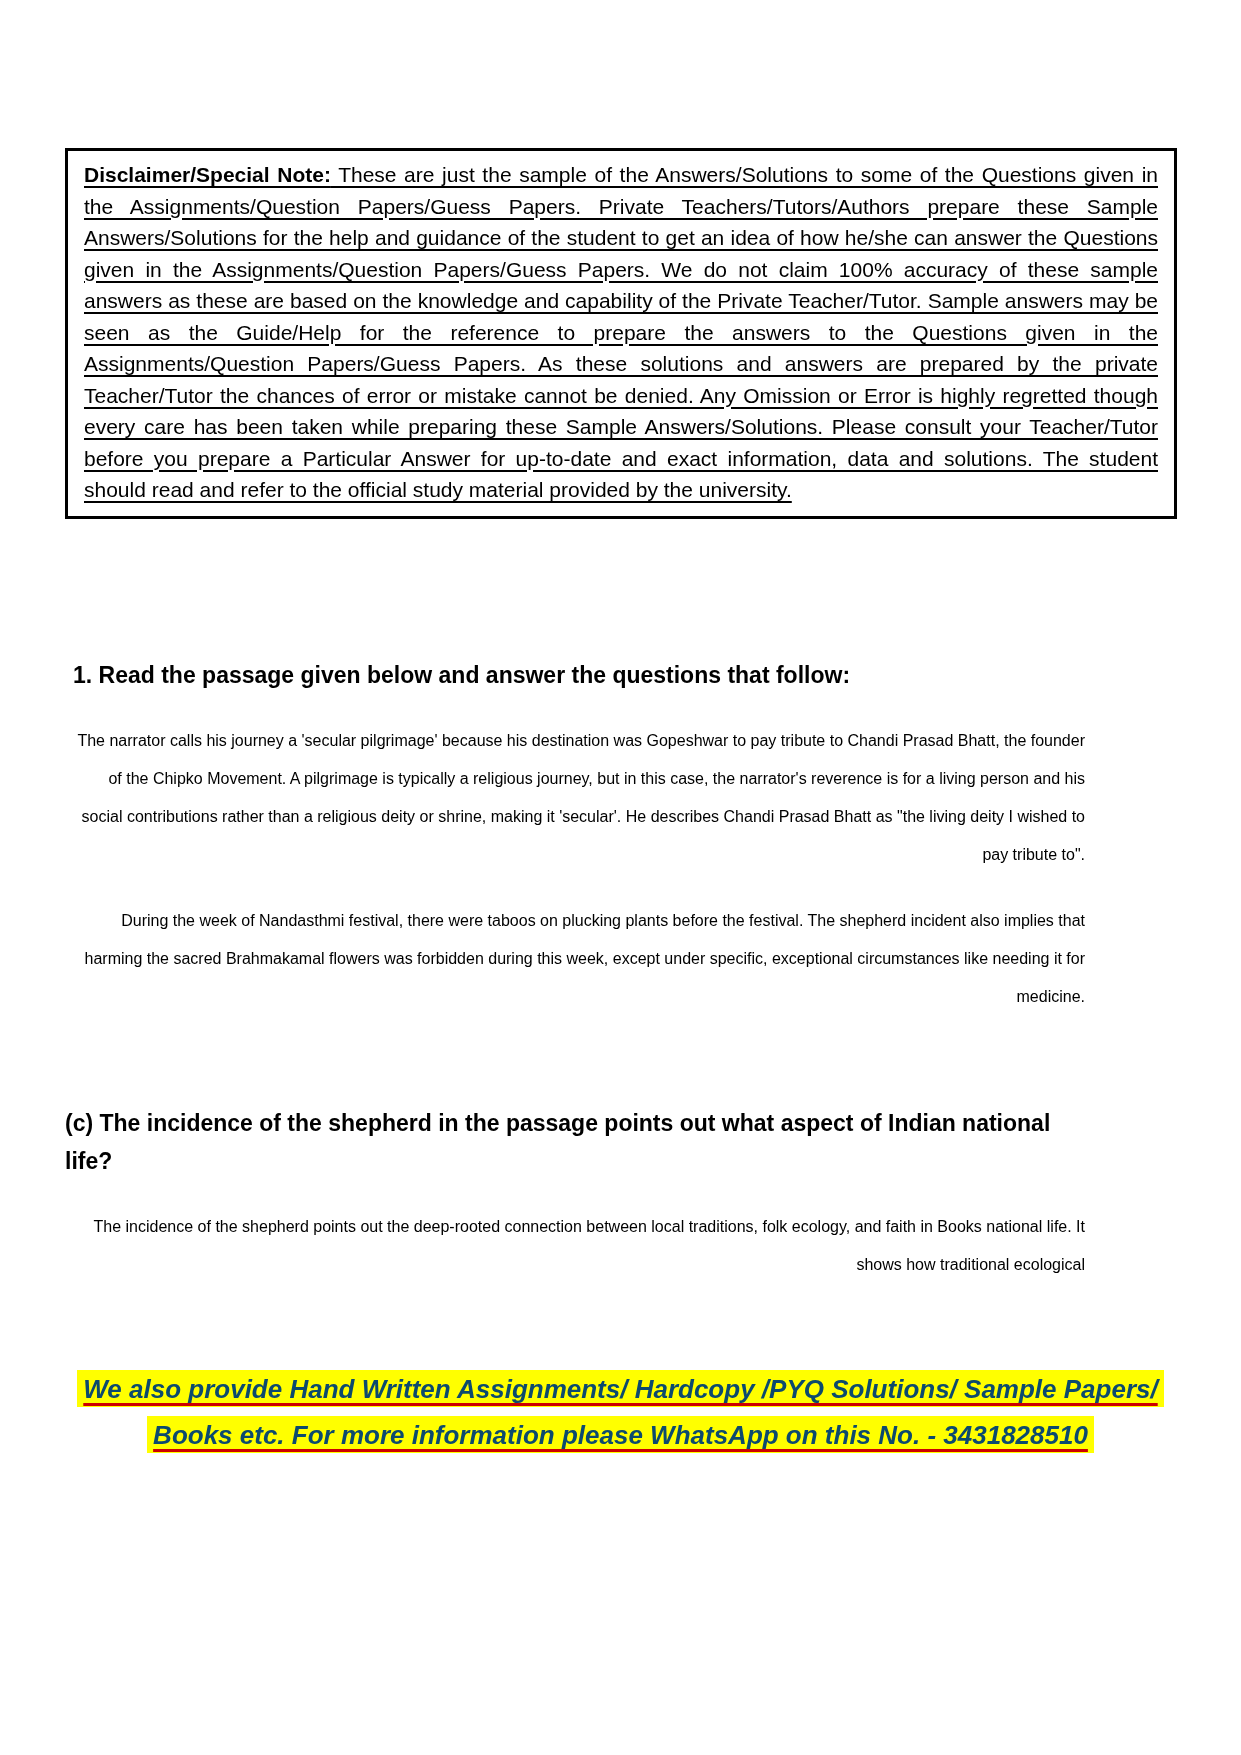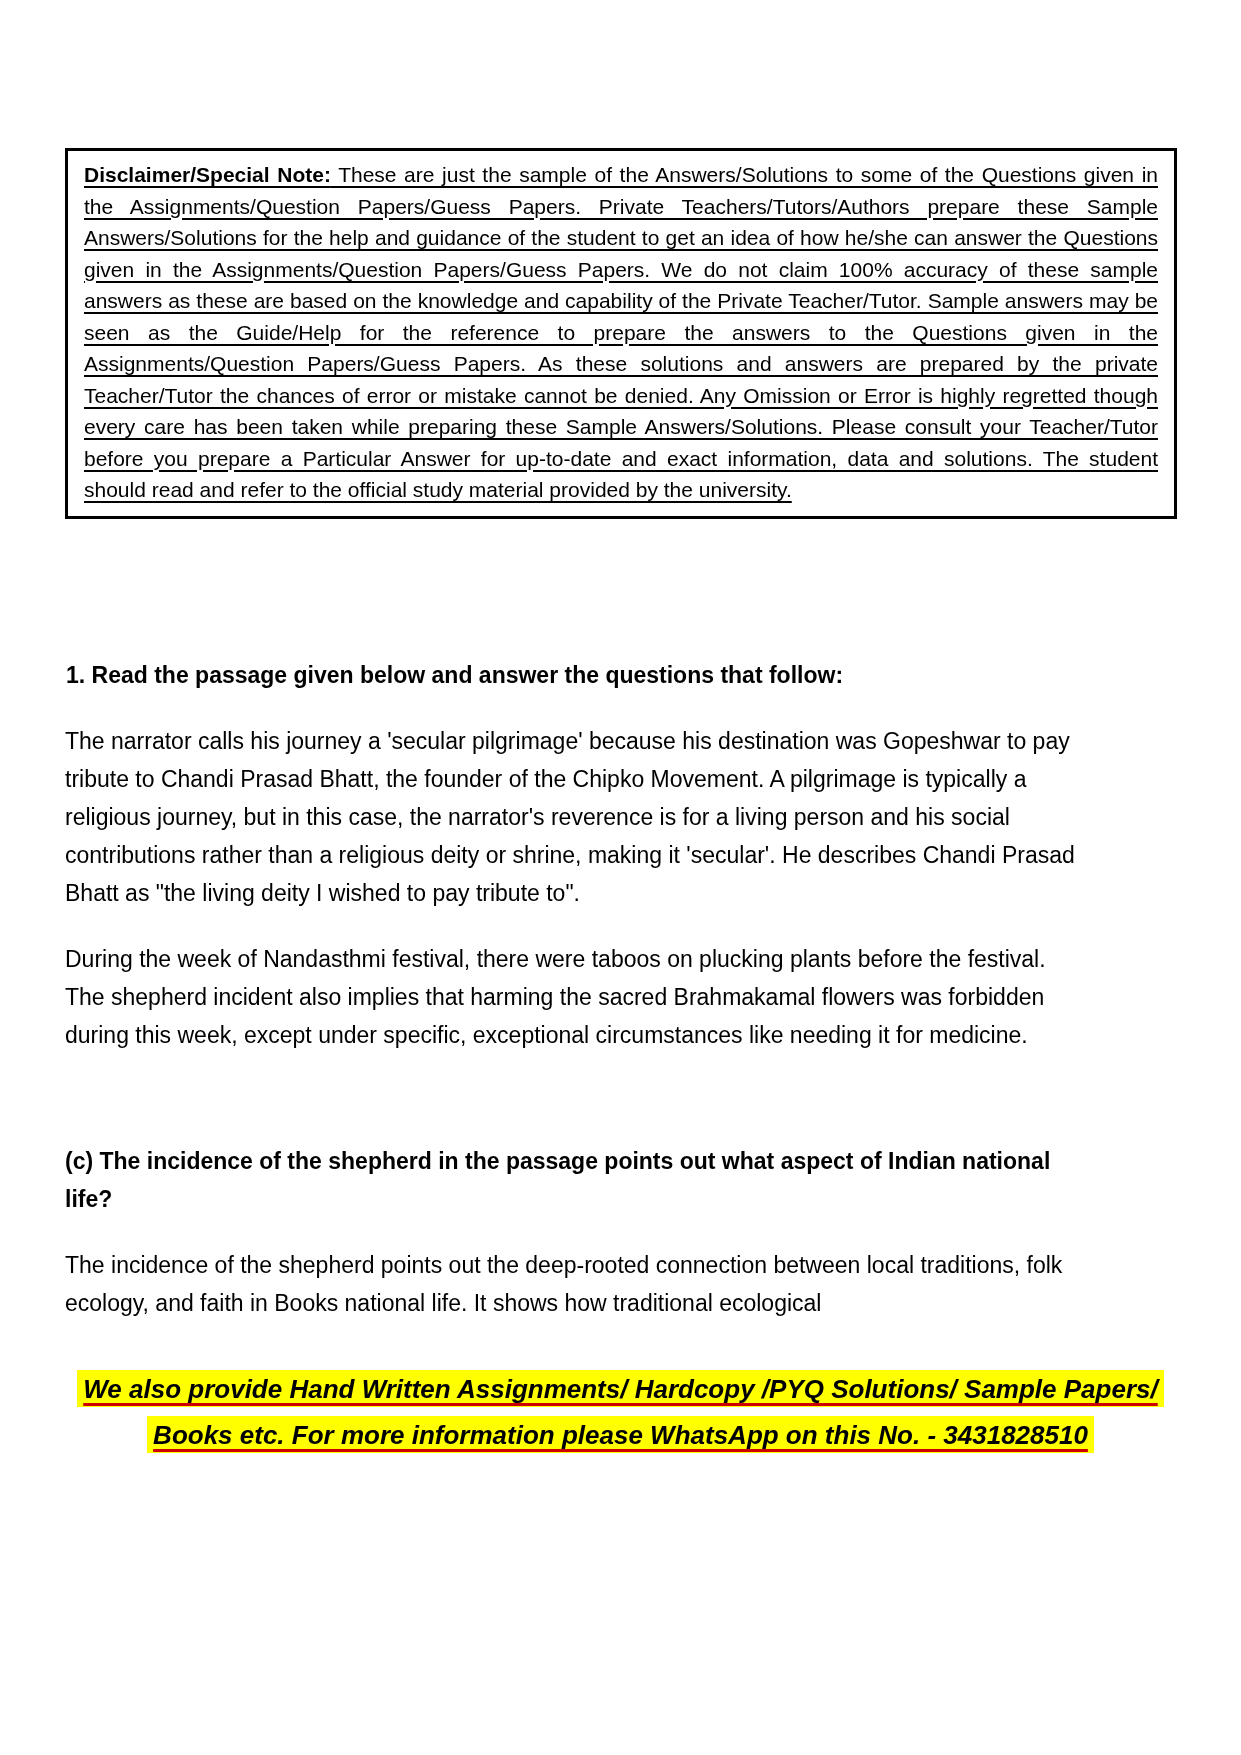--- a/index.html
+++ b/index.html
@@ -31,60 +31,61 @@
     line-height: 31.5px;
     text-align: justify;
     text-decoration: underline;
     text-decoration-thickness: 2px;
     text-underline-offset: 4px;
   }
   .disclaimer-text .lead {
     font-weight: 700;
   }
   .q-main {
-    margin: 137px 0 0 1px;
+    margin: 137px 0 0 8px;
     font-size: 23px;
     font-weight: 700;
     line-height: 38px;
     max-width: 1040px;
   }
   .qa-block {
     margin: 0;
   }
   .q-sub {
     margin: 24px 0 0 0;
     font-size: 23px;
     font-weight: 700;
     line-height: 38px;
     max-width: 1030px;
   }
   .qa-block.spaced .q-sub {
     margin-top: 88px;
   }
   .answer {
     margin: 28px 0 0 0;
-    font-size: 23px;
+    font-size: 16px;
     font-weight: 400;
     line-height: 38px;
     max-width: 1020px;
+    text-align: right;
   }
   .footer {
     position: absolute;
     left: 0;
     right: 0;
     bottom: 24px;
     text-align: center;
   }
   .footer-line {
     line-height: 43px;
   }
   .footer-line .hl {
     display: inline;
     background: #ffff00;
-    color: #000000;
+    color: #0c4a6e;
     font-size: 26px;
     font-weight: 700;
     font-style: italic;
     padding: 4px 6px 3px 6px;
     text-decoration: underline;
     text-decoration-color: #cc0000;
     text-decoration-thickness: 2.5px;
     text-underline-offset: 5px;
   }
 </style>

